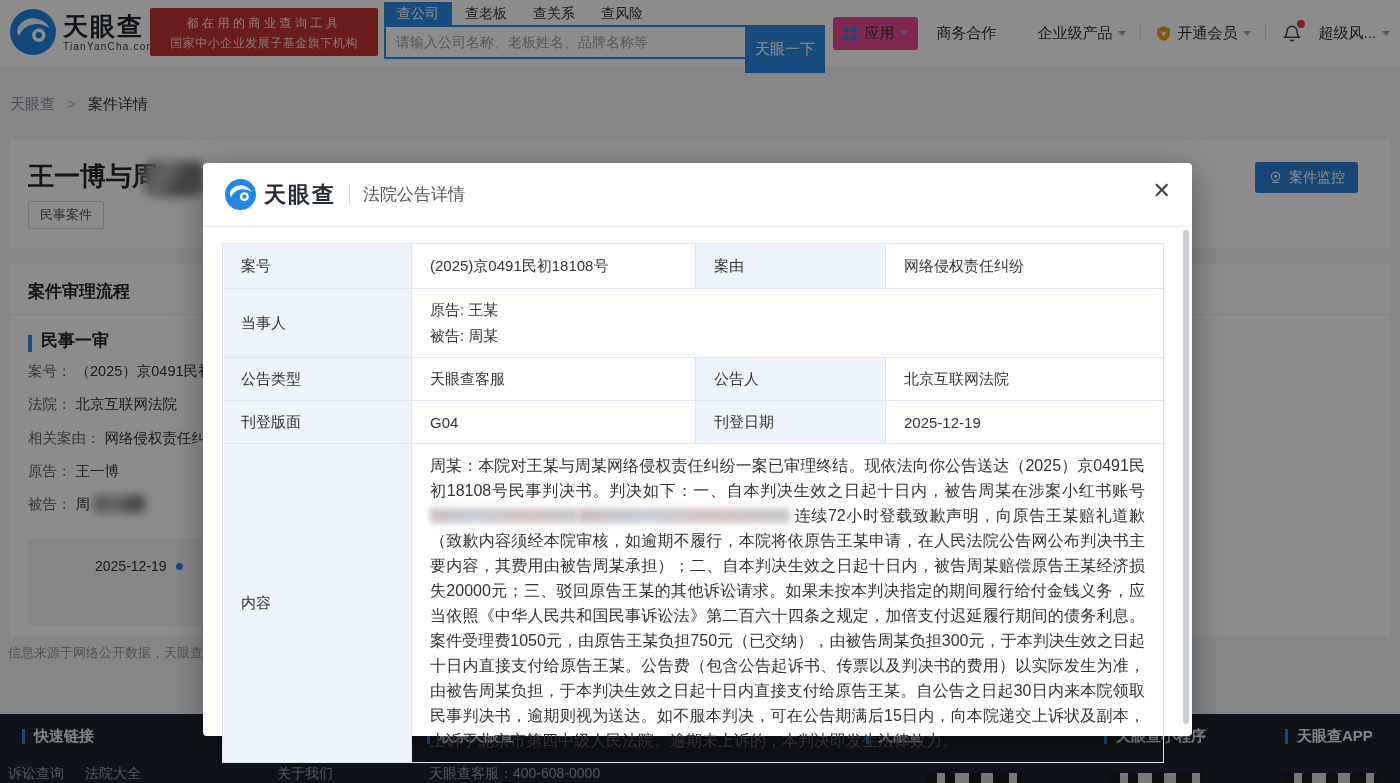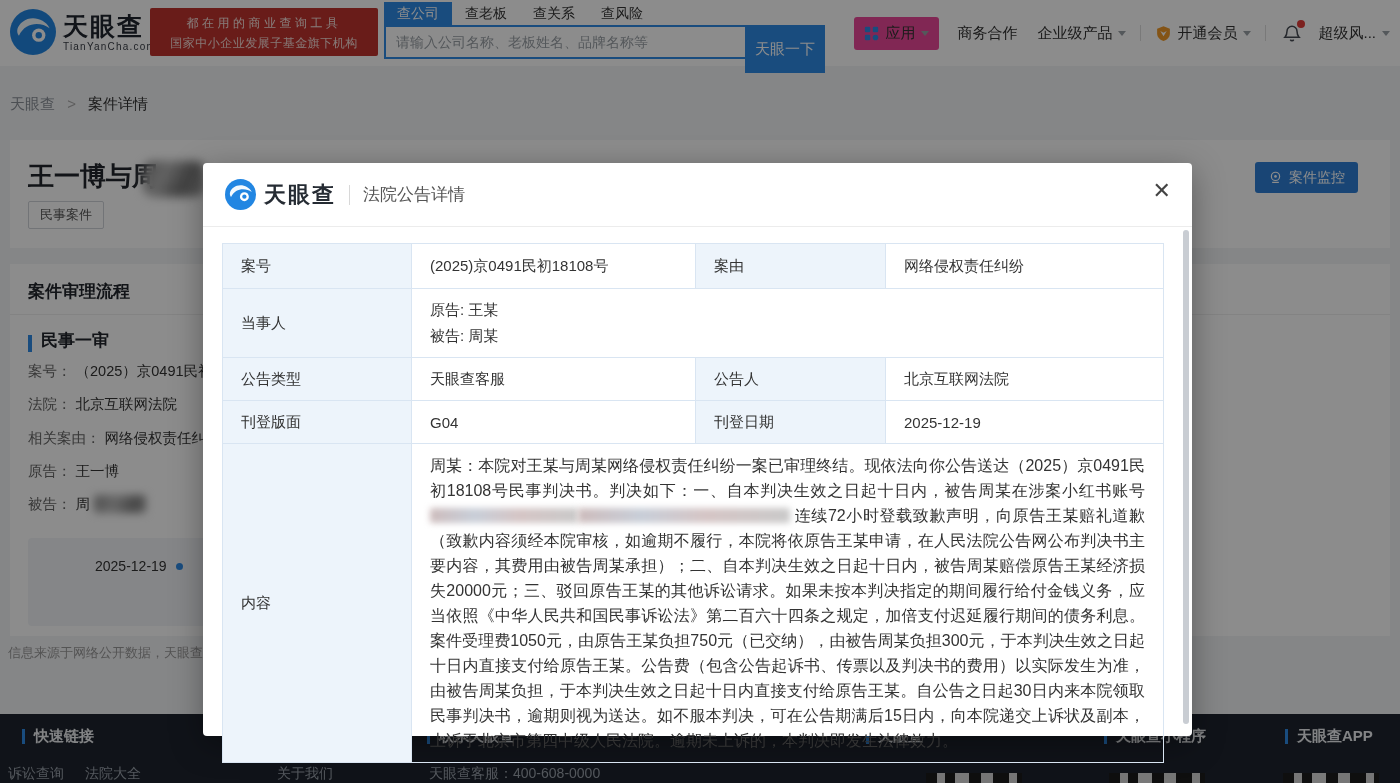--- a/index.html
+++ b/index.html
@@ -22,21 +22,21 @@
   .search-row { position:absolute; left:384px; top:25px; display:flex; }
   .search-input { width:361px; height:34px; border:2px solid #2E8BE6; border-right:none; padding:0 10px; font-size:14px; color:#333; outline:none; }
   .search-input::placeholder { color:#9AA0A6; }
   .search-btn { width:80px; height:48px; background:#2E8BE6; color:#fff; font-size:15px; border:none; cursor:pointer; }
   .rnav { position:absolute; right:10px; top:15px; height:36px; display:flex; align-items:center; }
   .rnav .item { display:flex; align-items:center; font-size:15px; color:#333; cursor:pointer; white-space:nowrap; }
   .apps { background:#ec4899; border-radius:3px; padding:7px 10px; color:#2E8BE6; margin-right:18px; }
   .apps svg { width:15px; height:15px; margin-right:6px; }
   .caret { width:0; height:0; border-left:4px solid transparent; border-right:4px solid transparent; border-top:5px solid #9aa0a6; margin-left:6px; }
   .sep { width:1px; height:16px; background:#ddd; margin:0 14px; }
-  .biz { margin-right:20px; }
+  .biz { margin-right:41px; }
   .vip { color:#F09A28; font-weight:400; }
   .vip svg { width:17px; height:17px; margin-right:5px; }
   .bell { position:relative; margin:0 16px 0 2px; }
   .bell svg { width:20px; height:20px; display:block; }
   .bell .dot { position:absolute; right:-3px; top:-3px; width:8px; height:8px; border-radius:50%; background:#E23C39; }
 
   
   .crumb { position:absolute; left:10px; top:95px; font-size:15px; }
   .crumb .home { color:#8A9098; cursor:pointer; }
   .crumb .gt { color:#aaa; margin:0 8px; }

